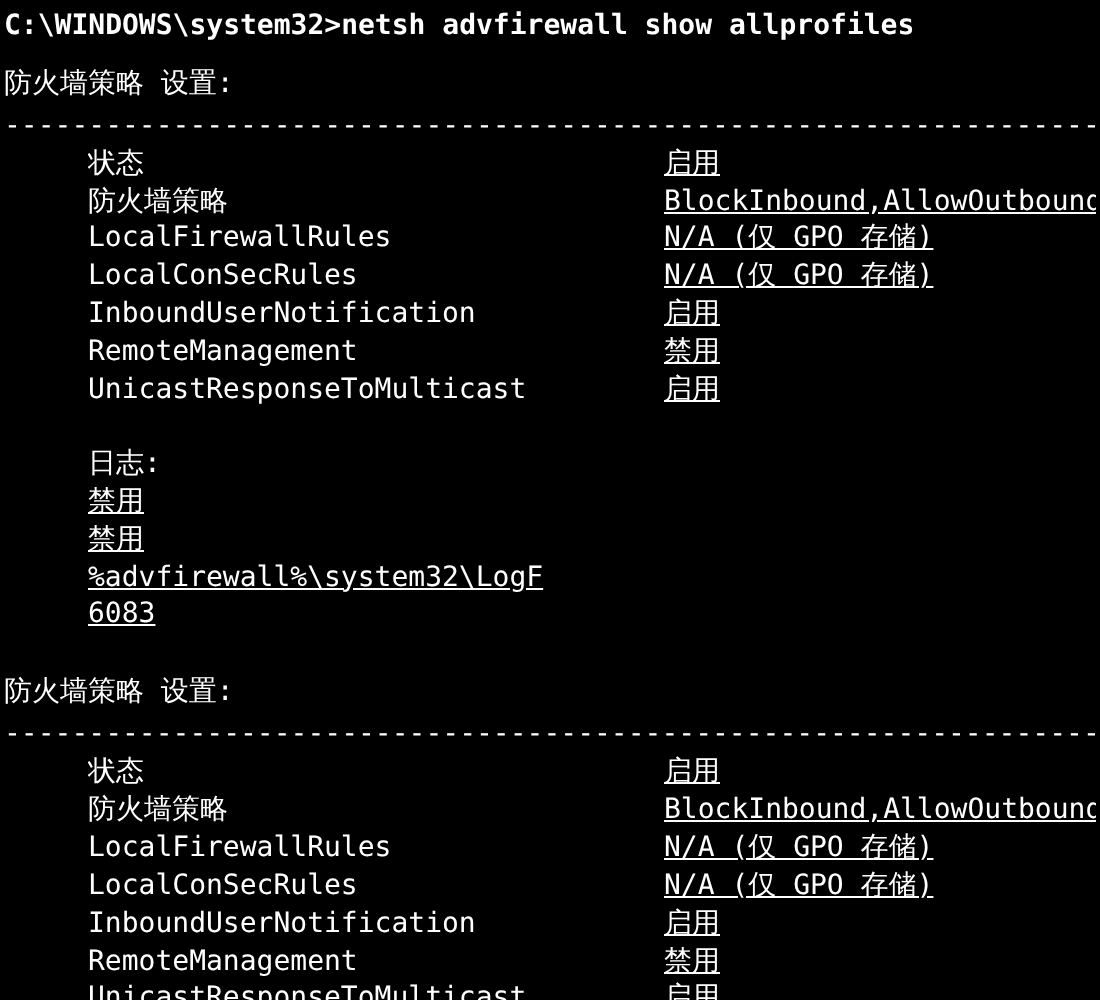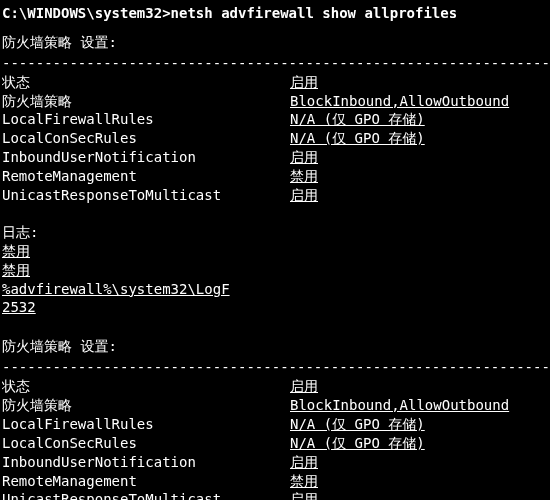--- a/index.html
+++ b/index.html
@@ -17,21 +17,21 @@
     }
     .prompt-line { margin-bottom: 10px; font-weight: bold; }
     .prompt-path { color: #fff; }
     .prompt-cmd { color: #fff; }
     .header-line { margin-top: 6px; margin-bottom: 2px; }
     .divider {
       overflow: hidden;
       color: #fff;
       letter-spacing: 0;
     }
-    .row { display: flex; }
+    .row { display: flex; margin-left: 42px; }
     .key { width: 288px; flex: 0 0 288px; overflow: hidden; }
     .val { flex: 1; overflow: hidden; text-decoration: underline; }
     .blank { height: 18px; }
     .section-gap { height: 14px; }
   </style>
 </head>
 <body>
 
 <div class="prompt-line">
   <span class="prompt-path">C:\WINDOWS\system32&gt;</span><span class="prompt-cmd">netsh advfirewall show allprofiles</span>
@@ -78,21 +78,21 @@
 <div class="row">
     <span class="val">禁用</span>
   </div>
 <div class="row">
     <span class="val">禁用</span>
   </div>
 <div class="row">
     <span class="val">%advfirewall%\system32\LogF</span>
   </div>
 <div class="row">
-    <span class="val">2532</span>
+    <span class="val">6083</span>
   </div>
 
 <div class="section-gap"></div>
 
 <div class="header-line">防火墙策略 设置:</div>
 <div class="divider">----------------------------------------------------------------------</div>
 
 <div class="row">
     <span class="key">状态</span>
     <span class="val">启用</span>

